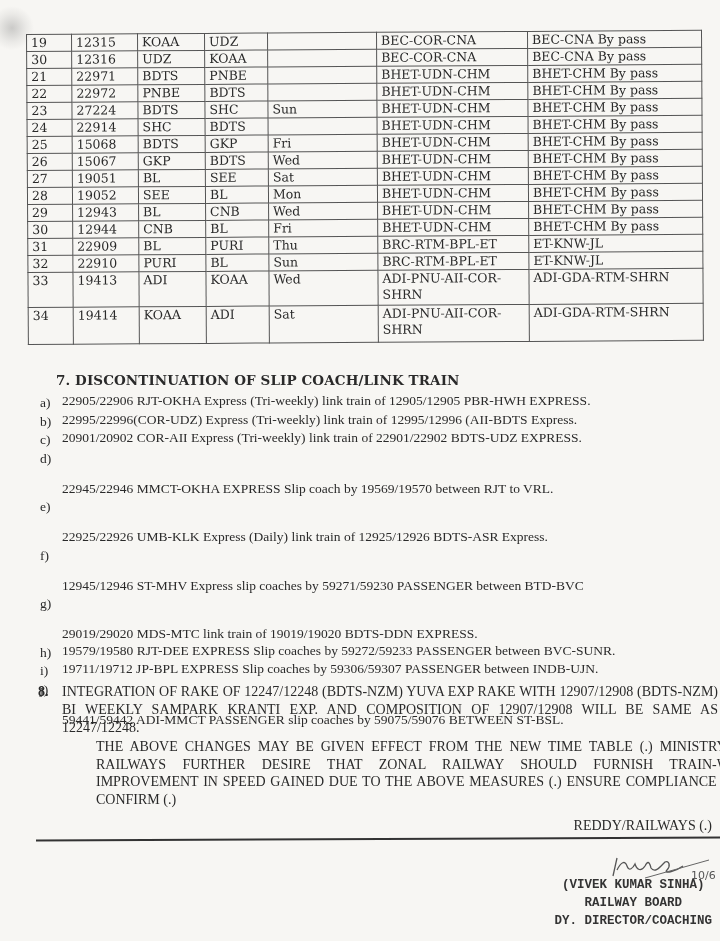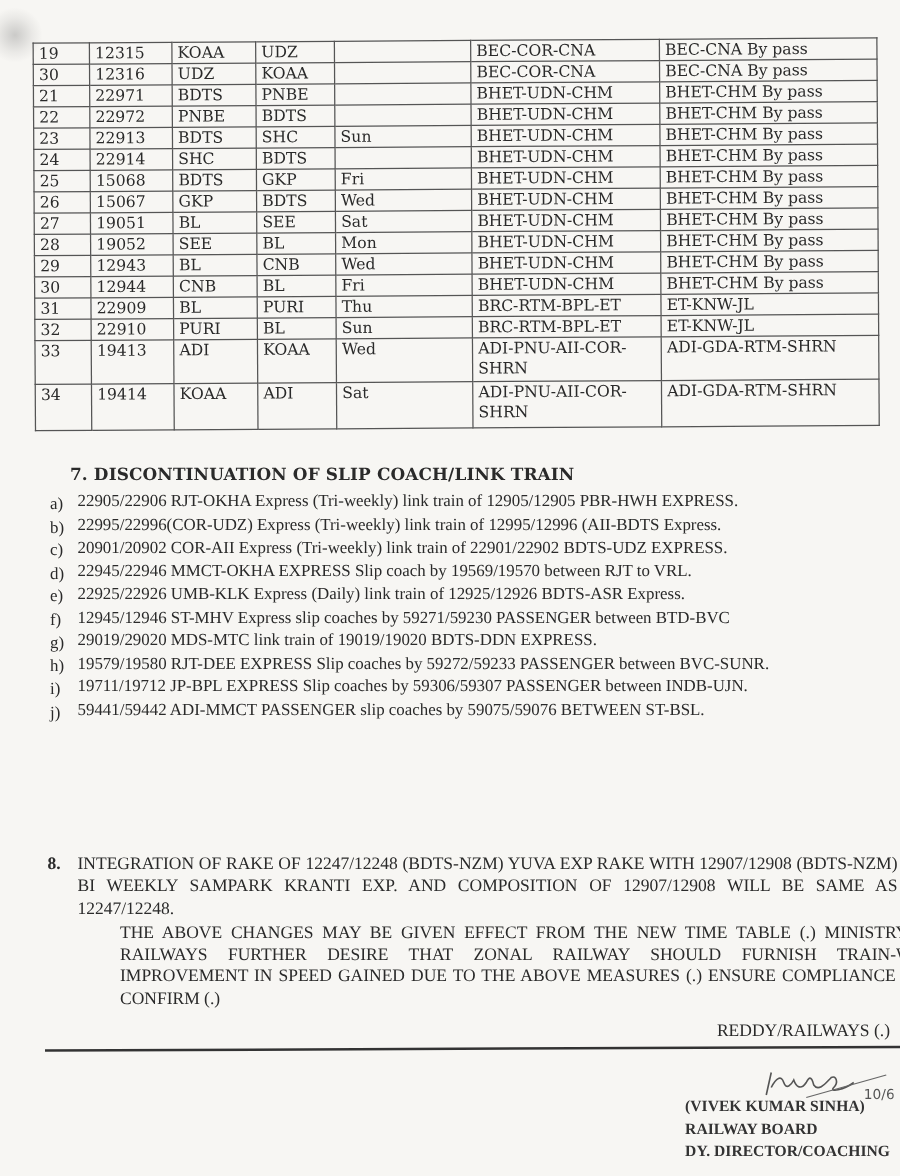--- a/index.html
+++ b/index.html
@@ -45,21 +45,21 @@
     margin: 0 0 6px 16px; letter-spacing: 0.1px;
   }
   .items { list-style: none; margin: 0; padding: 0; }
   .items li {
     font-family: "Liberation Serif", serif;
     font-size: 13.5px; line-height: 14.5px;
     display: flex; margin-bottom: 2px;
   }
   .items .lbl { width: 22px; flex: none; padding-top: 2px; }
   .items .txt { flex: 1; text-align: justify; text-align-last: left; }
-  .items li.single .txt { text-align: center; }
+  .items li.single .txt { text-align: center; margin-top: 32px; }
 
   .sec8 {
     position: absolute; left: 38px; top: 683px; width: 680px;
     font-family: "Liberation Serif", serif; font-size: 14px; line-height: 18px;
   }
   .sec8 .row { display: flex; }
   .sec8 .num { width: 24px; font-weight: bold; flex: none; }
   .sec8 .txt { flex: 1; text-align: justify; }
   .note {
     position: absolute; left: 62px; top: 738px; width: 655px;
@@ -72,22 +72,22 @@
     font-family: "Liberation Serif", serif; font-size: 14px;
   }
   .rule {
     position: absolute; left: 36px; top: 838px; width: 684px; height: 2px;
     background: #333; transform: rotate(-0.25deg);
   }
   .signature {
     position: absolute; left: 605px; top: 852px; width: 110px; height: 30px;
   }
   .sig-block {
-    position: absolute; right: 8px; top: 876px; text-align: left;
-    font-family: Liberation Serif, serif; font-weight: bold; font-size: 12.5px; line-height: 18px;
+    position: absolute; right: 8px; top: 876px; text-align: center;
+    font-family: Liberation Mono, monospace; font-weight: bold; font-size: 12.5px; line-height: 18px;
     color: #333;
   }
 </style>
 </head>
 <body>
 
 <div class="smudge"></div>
 
 <table class="trains">
   <tbody id="train-rows">
@@ -122,21 +122,21 @@
         <td class="c-sn">22</td>
         <td class="c-no">22972</td>
         <td class="c-fr">PNBE</td>
         <td class="c-to">BDTS</td>
         <td class="c-day"></td>
         <td class="c-old">BHET-UDN-CHM</td>
         <td class="c-new">BHET-CHM By pass</td>
       </tr>
       <tr>
         <td class="c-sn">23</td>
-        <td class="c-no">22913</td>
+        <td class="c-no">27224</td>
         <td class="c-fr">BDTS</td>
         <td class="c-to">SHC</td>
         <td class="c-day">Sun</td>
         <td class="c-old">BHET-UDN-CHM</td>
         <td class="c-new">BHET-CHM By pass</td>
       </tr>
       <tr>
         <td class="c-sn">24</td>
         <td class="c-no">22914</td>
         <td class="c-fr">SHC</td>

